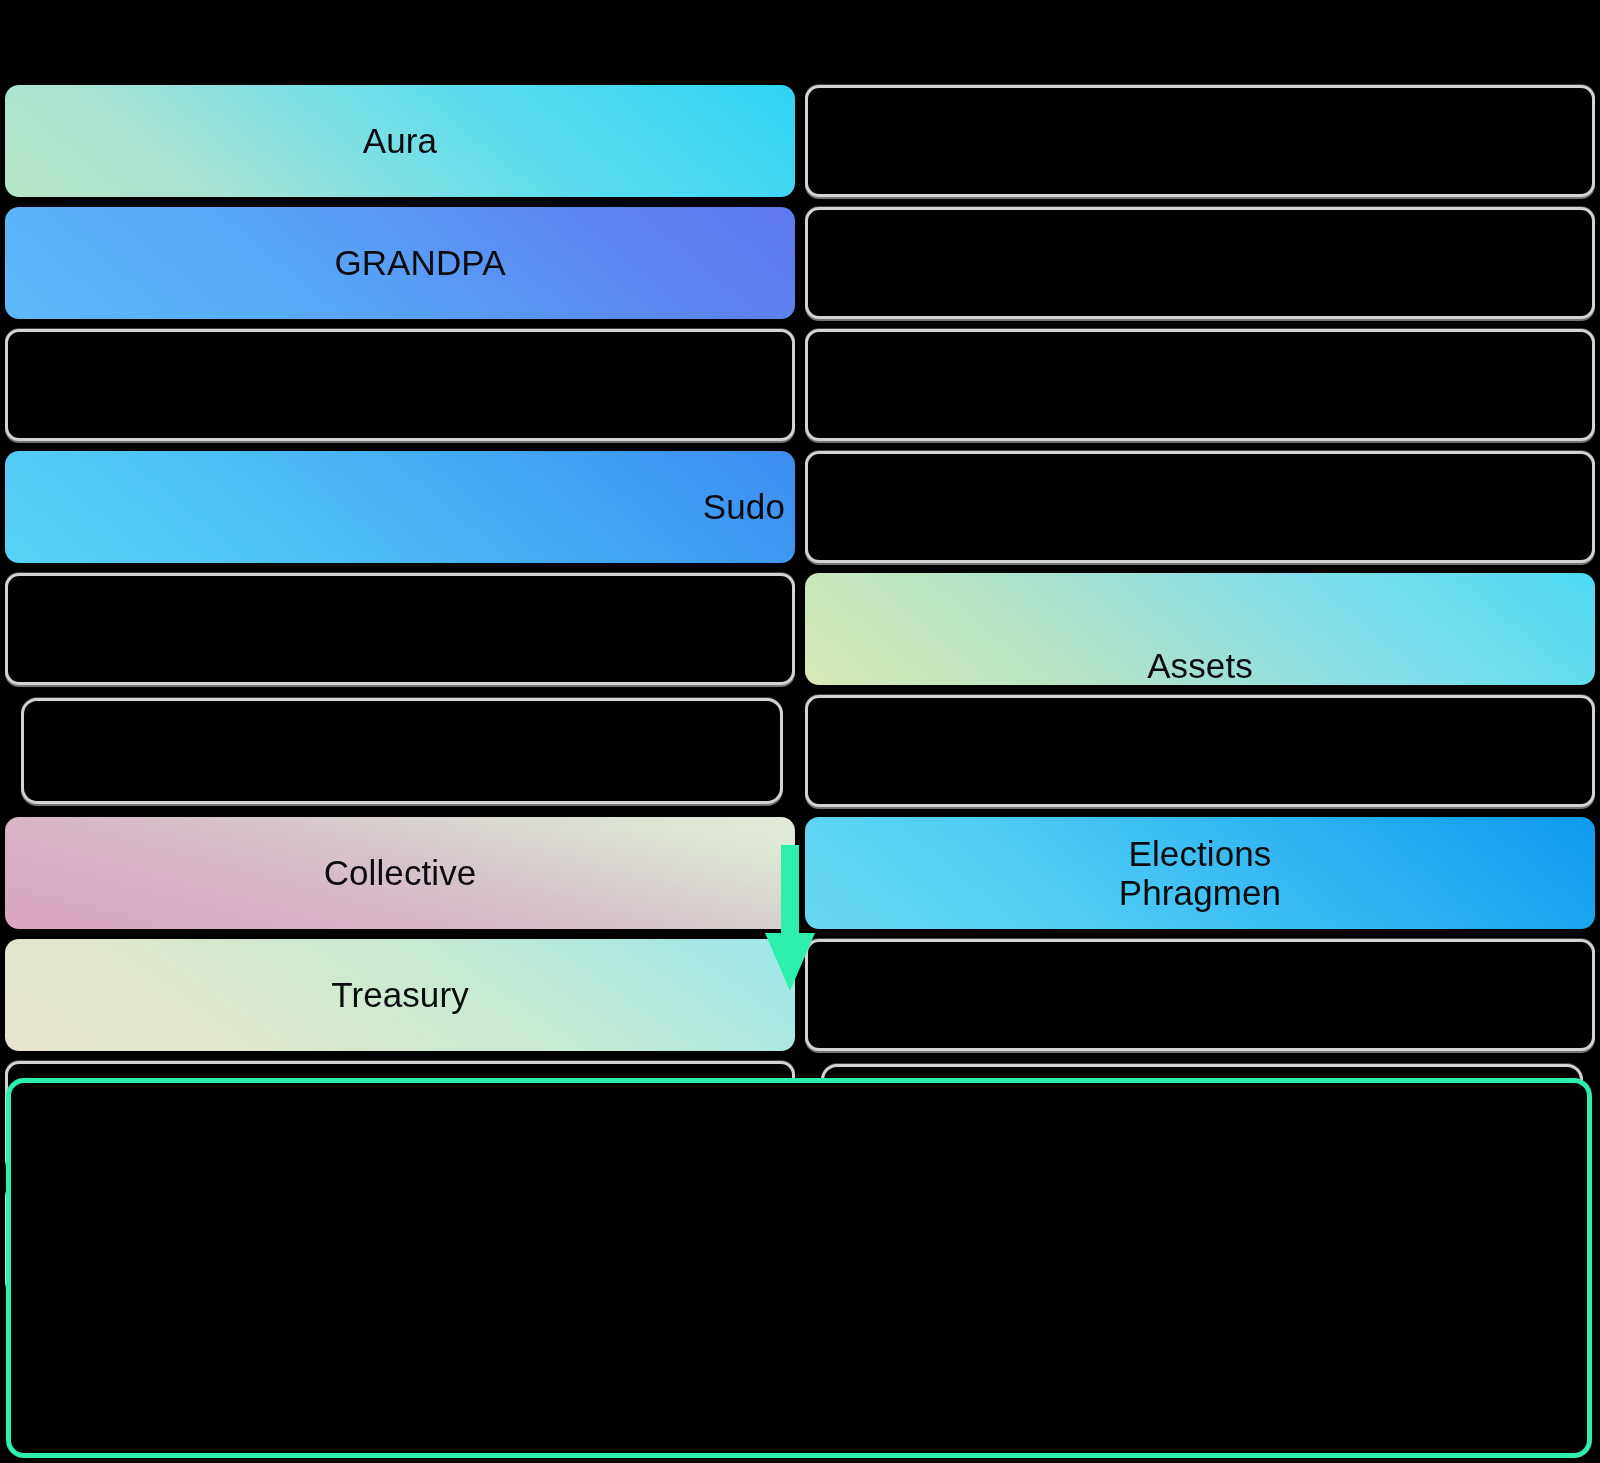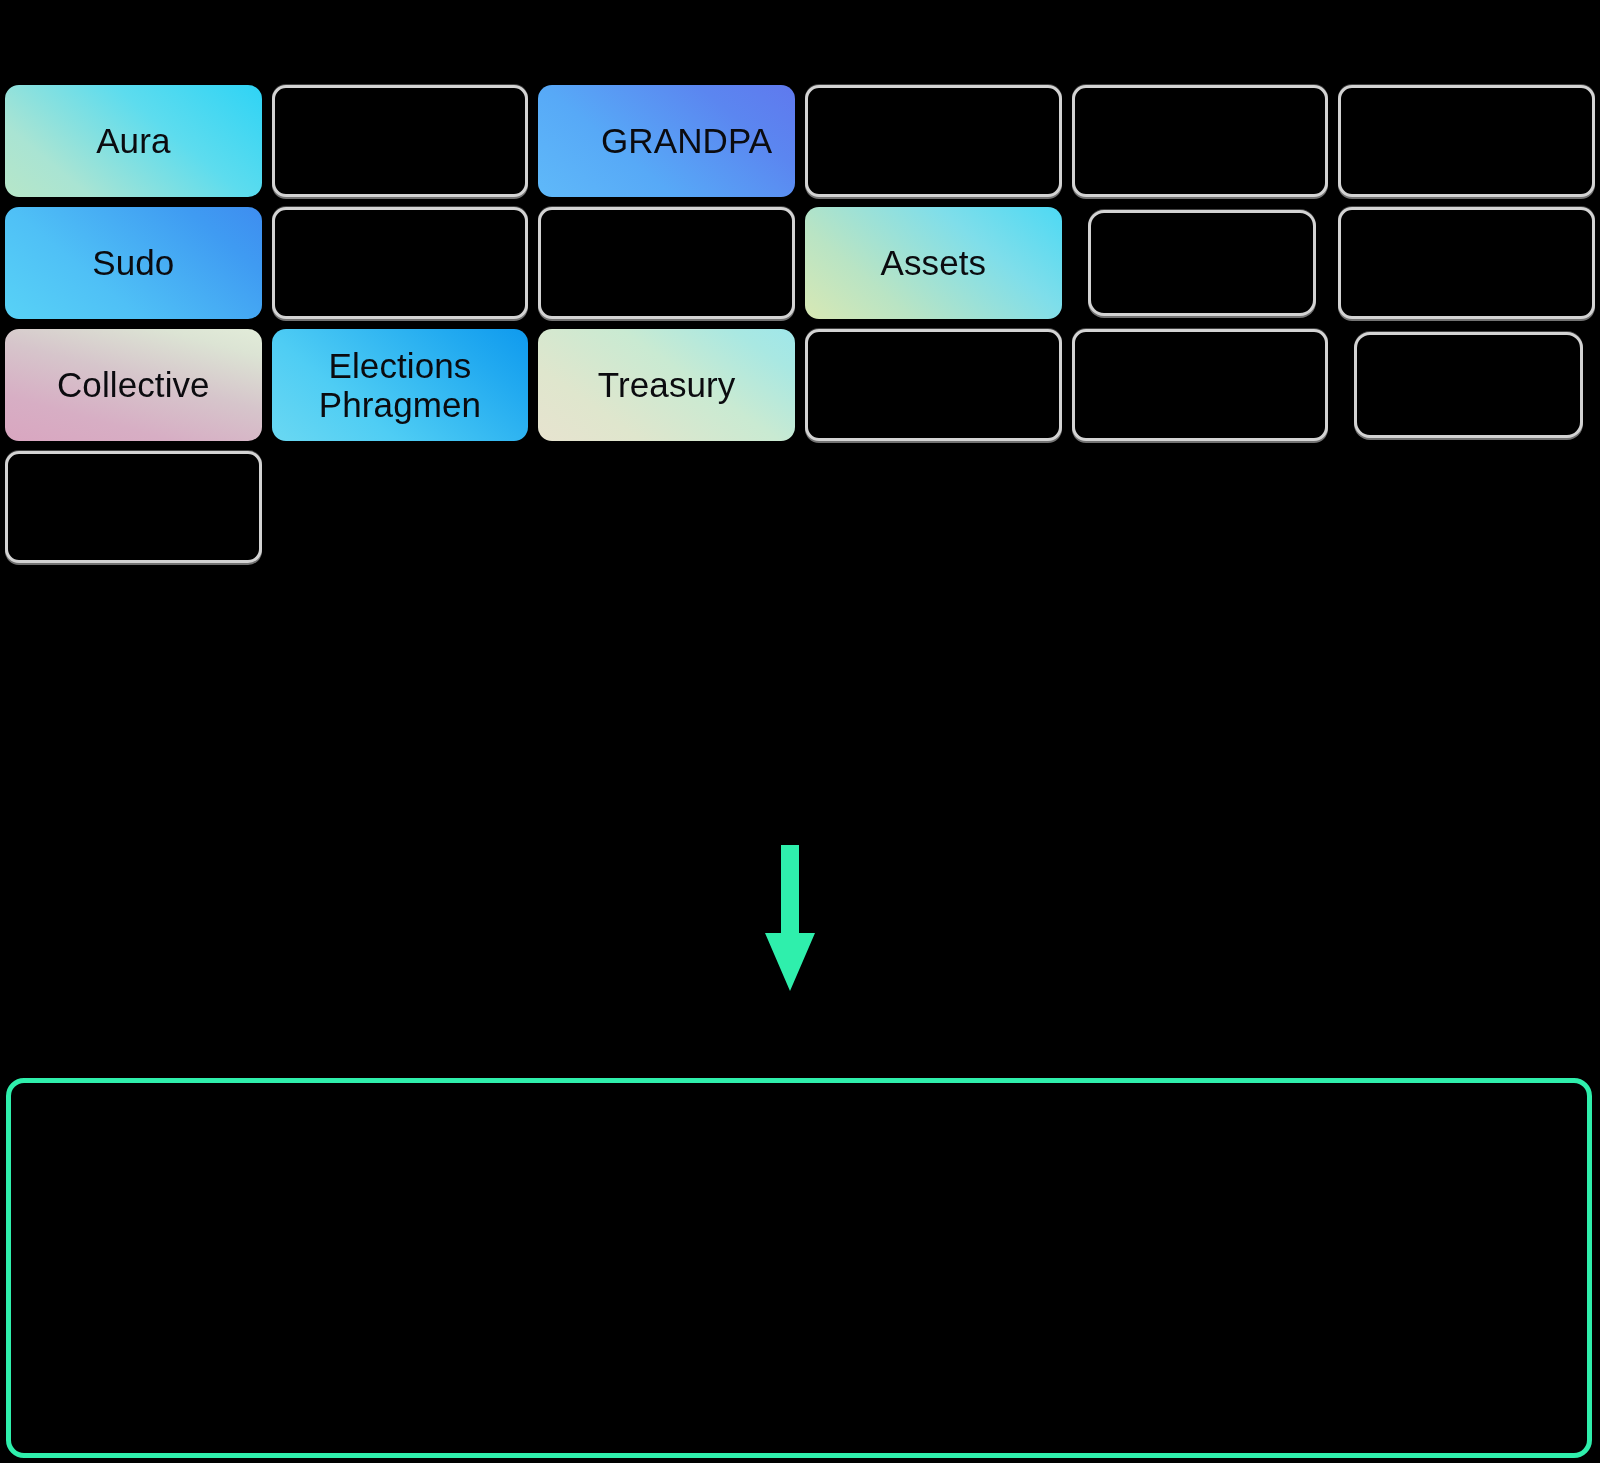--- a/index.html
+++ b/index.html
@@ -23,21 +23,21 @@
     background: #000000;
   }
 
   
   .pallet-grid {
     position: absolute;
     left: 5px;
     top: 85px;
     width: 1590px;
     display: grid;
-    grid-template-columns: repeat(6, 1fr);
+    grid-template-columns: repeat(2, 1fr);
     grid-auto-rows: 112px;
     column-gap: 38px;
     row-gap: 35px;
     gap: 10px;
   }
 
   .pallet {
     position: relative;
     border-radius: 14px;
     display: flex;
@@ -73,22 +73,22 @@
     line-height: 1.12;
     font-weight: 400;
     letter-spacing: 0.1px;
     padding: 0 10px;
     white-space: pre-line;
   }
 
   
   .g-aura      { background: linear-gradient(40deg, #b7e6c8 0%, #a9e4d3 22%, #5ddcee 62%, #2fd3f5 100%); }
   .g-grandpa   { background: linear-gradient(40deg, #5fb9f9 0%, #57a9f7 35%, #5b86f0 75%, #5f79ee 100%); padding-left: 40px; }
-  .g-sudo      { background: linear-gradient(40deg, #58d2f6 0%, #4fc0f6 35%, #3f9bf2 80%, #3e8df0 100%); }
-  .g-assets    { background: linear-gradient(40deg, #d8e8b4 0%, #b9e4c4 28%, #7fdeea 68%, #4dd9f4 100%); }
+  .g-sudo      { background: linear-gradient(40deg, #58d2f6 0%, #4fc0f6 35%, #3f9bf2 80%, #3e8df0 100%); justify-content: flex-end; }
+  .g-assets    { background: linear-gradient(40deg, #d8e8b4 0%, #b9e4c4 28%, #7fdeea 68%, #4dd9f4 100%); align-items: flex-end; }
   .g-collective{ background: linear-gradient(15deg, #d9a6c0 0%, #d7aec4 25%, #d6c5cb 55%, #dce4d4 85%, #e2ecd9 100%); }
   .g-treasury  { background: linear-gradient(35deg, #e7e3cf 0%, #dfe6cd 25%, #c9ead2 58%, #a9e8e2 85%, #9fe7ea 100%); }
   .g-elections { background: linear-gradient(40deg, #6ad8f2 0%, #4fcdf4 32%, #22aaf0 78%, #0f9aee 100%); }
   .g-timestamp { background: linear-gradient(35deg, #d7aac4 0%, #d6b2c5 22%, #d9cfc8 50%, #d6e4c9 80%, #d9ecd2 100%); }
 
   
   .flow-arrow {
     position: absolute;
     left: 762px;
     top: 845px;

